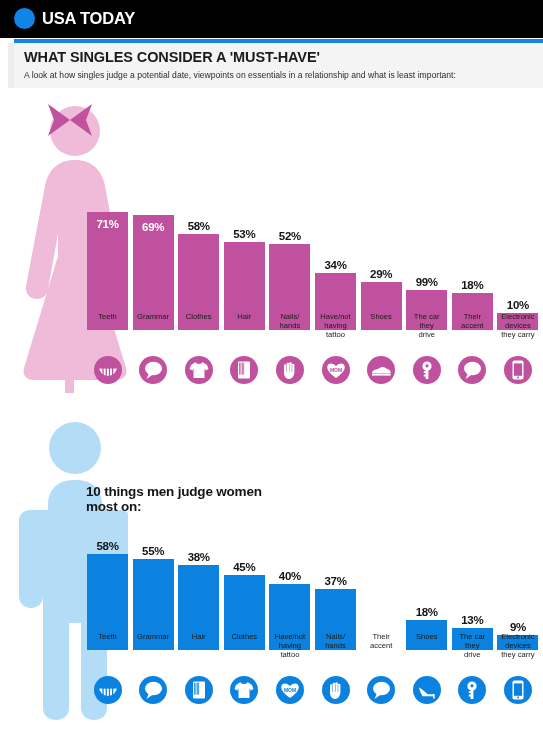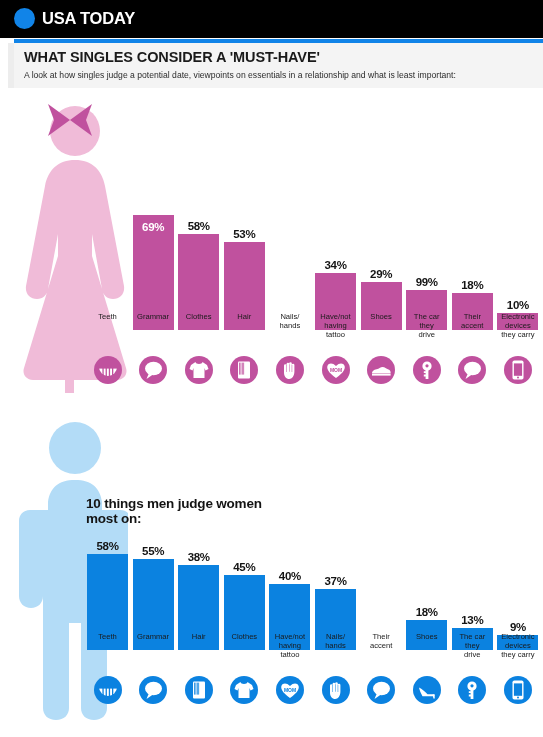--- a/index.html
+++ b/index.html
@@ -97,20 +97,24 @@
     <path d="M57 62 C40 62 30 72 27 88 L8 188 C7 196 12 201 19 201
              C25 201 29 197 30 191 L40 136 L40 158 L6 270
              C4 276 8 282 15 282 L99 282 C106 282 110 276 108 270
              L74 158 L74 136 L84 191 C85 197 89 201 95 201
              C102 201 107 196 106 188 L87 88 C84 72 74 62 57 62 Z" fill="#F0BBD8"></path>
     <rect x="47" y="200" width="9" height="95" fill="#F0BBD8"></rect>
   </svg>
 
 
   <div class="chart" style="left:84px; top:190px; width:455px; height:140px;">
+      <div class="col" style="left: 0px; height: 118px;">
+        <div class="bar" style="height: 118px; background: rgb(192, 81, 158);"></div>
+        <div class="pct inside" style="bottom: 100px;">71%</div>
+      </div>
       <div class="cat" style="left: -2px; top: 122px;">Teeth</div>
       <div class="icon-wrap" style="left: 9.5px; top: 166px;">
         <svg viewBox="0 0 28 28">
           <circle cx="14" cy="14" r="14" fill="#C0519E"></circle>
           <path d="M5 11 h18 a9 9 0 0 1 -18 0 z" fill="#ffffff"></path>
           <rect x="5" y="11" width="18" height="1.6" fill="#C0519E"></rect>
           <rect x="8.4" y="11" width="1.3" height="8" fill="#C0519E"></rect>
           <rect x="11.6" y="11" width="1.3" height="9" fill="#C0519E"></rect>
           <rect x="14.8" y="11" width="1.3" height="9" fill="#C0519E"></rect>
           <rect x="18" y="11" width="1.3" height="8" fill="#C0519E"></rect>
@@ -149,20 +153,24 @@
           <circle cx="14" cy="14" r="14" fill="#C0519E"></circle>
           <rect x="8" y="5.5" width="12" height="17" rx="1" fill="#ffffff"></rect>
           <rect x="14.2" y="5.5" width="5.8" height="17" fill="#C0519E" opacity="0.0"></rect>
           <g fill="#C0519E">
             <rect x="9.1" y="6.6" width="0.8" height="12"></rect>
             <rect x="10.5" y="6.6" width="0.8" height="12"></rect>
             <rect x="11.9" y="6.6" width="0.8" height="12"></rect>
             <rect x="13.3" y="6.6" width="0.8" height="12"></rect>
           </g>
         </svg>
+      </div>
+      <div class="col" style="left: 182.4px; height: 118px;">
+        <div class="bar" style="height: 86px; background: rgb(192, 81, 158);"></div>
+        <div class="pct above" style="bottom: 88px;">52%</div>
       </div>
       <div class="cat" style="left: 180.4px; top: 122px;">Nails/
 hands</div>
       <div class="icon-wrap" style="left: 191.9px; top: 166px;">
         <svg viewBox="0 0 28 28">
           <circle cx="14" cy="14" r="14" fill="#C0519E"></circle>
           <path d="M8 13 L8 9.5 a1.3 1.3 0 0 1 2.6 0 L10.6 8 a1.3 1.3 0 0 1 2.6 0 L13.2 7.6 a1.3 1.3 0 0 1 2.6 0 L15.8 9 a1.3 1.3 0 0 1 2.6 0 L18.4 15.5 C18.4 20 16 23 13.2 23 C10.2 23 8 20.5 8 16.5 Z" fill="#ffffff"></path>
           <g fill="#C0519E">
             <rect x="10.5" y="9" width="0.5" height="7"></rect>
             <rect x="13.1" y="8.2" width="0.5" height="7.5"></rect>
@@ -246,21 +254,21 @@
              C5 92 1 97 1 103 L1 178 C1 185 6 190 13 190
              C20 190 25 185 25 178 L25 118 L25 200
              L25 290 C25 297 30 302 38 302 C46 302 51 297 51 290
              L51 205 L63 205 L63 290 C63 297 68 302 76 302
              C84 302 89 297 89 290 L89 200 L89 118 L89 178
              C89 185 94 190 101 190 C108 190 113 185 113 178
              L113 103 C113 97 109 92 102 92 L84 92 L84 84
              C82 70 74 62 57 62 Z" fill="#B3DCF7"></path>
   </svg>
 
-  <div class="heading" style="left:86px; top:496px; width:210px;">10 things men judge women most on:</div>
+  <div class="heading" style="left:86px; top:484px; width:210px;">10 things men judge women most on:</div>
 
   <div class="chart" style="left:84px; top:510px; width:455px; height:140px;">
       <div class="col" style="left: 0px; height: 118px;">
         <div class="bar" style="height: 96px; background: rgb(11, 130, 224);"></div>
         <div class="pct above" style="bottom: 98px;">58%</div>
       </div>
       <div class="cat" style="left: -2px; top: 122px;">Teeth</div>
       <div class="icon-wrap" style="left: 9.5px; top: 166px;">
         <svg viewBox="0 0 28 28">
           <circle cx="14" cy="14" r="14" fill="#0B82E0"></circle>

